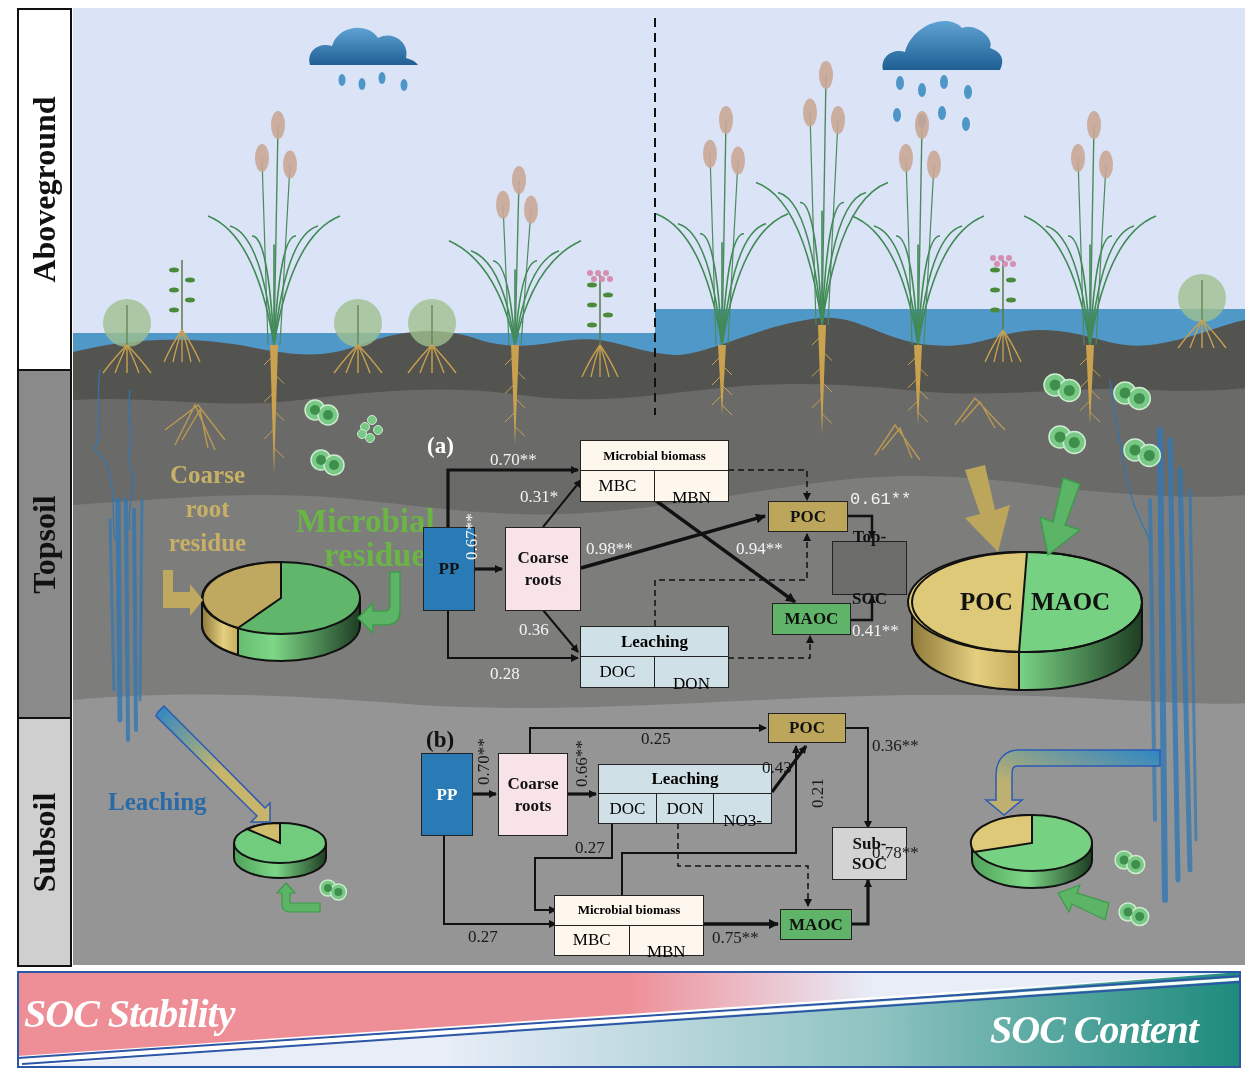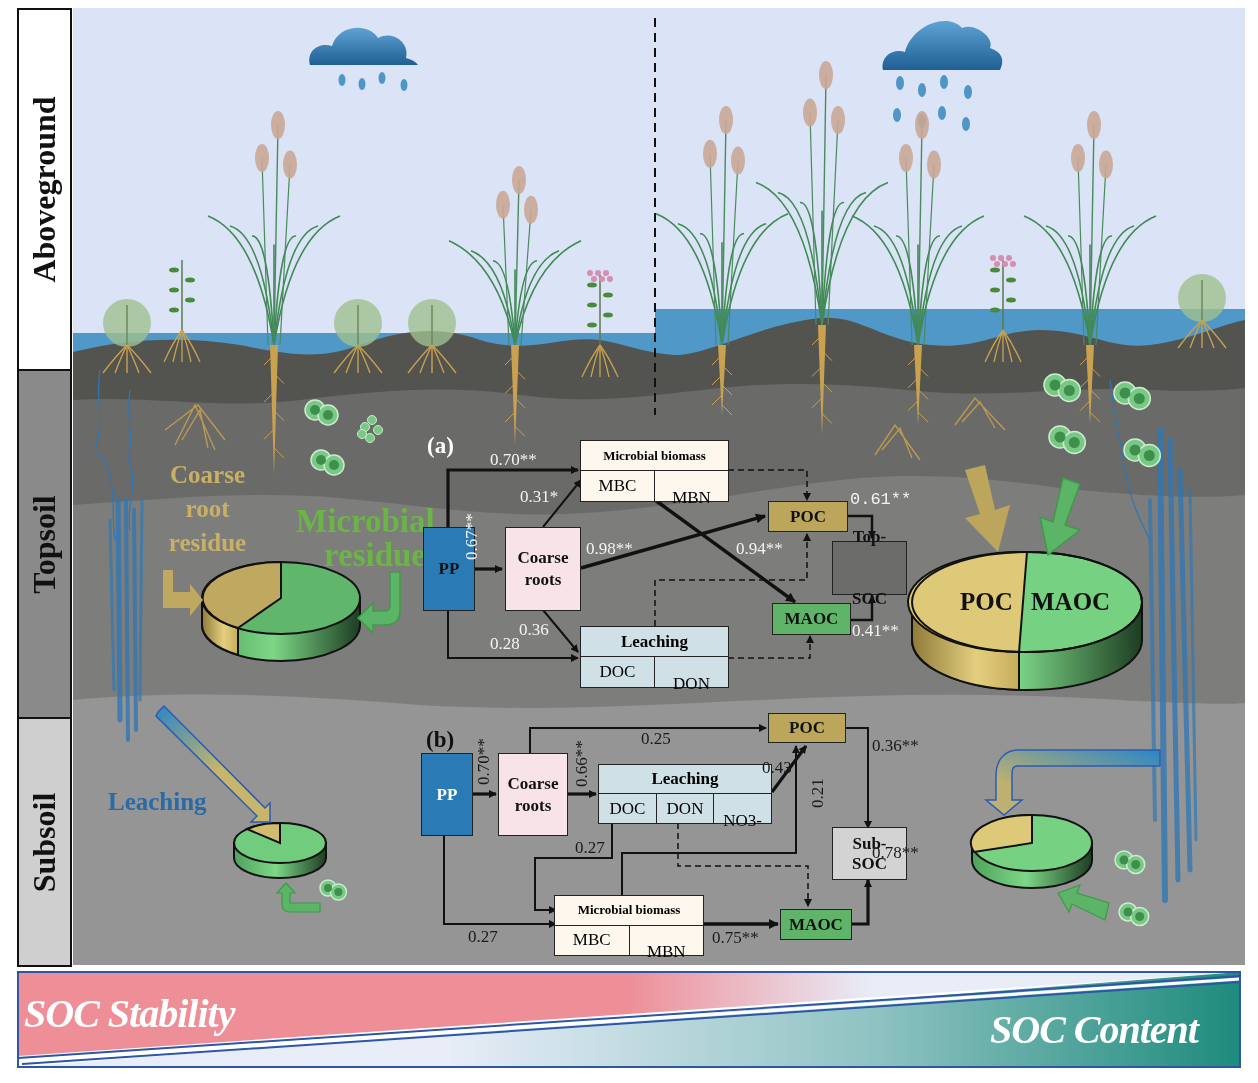--- a/index.html
+++ b/index.html
@@ -537,21 +537,21 @@
 <div class="box" style="left:832px;top:541px;width:75px;height:54px;background:#6c6c6a;font-size:17px;flex-direction:column;line-height:20px;gap:42px;">
   <div>Top-</div>
   <div>SOC</div>
 </div>
 <div class="coef w" style="left:490px;top:450px;">0.70**</div>
 <div class="coef w" style="left:520px;top:487px;">0.31*</div>
 <div class="coef w" style="left:462px;top:530px;transform:rotate(-90deg);transform-origin:left top;top:560px;">0.67**</div>
 <div class="coef w" style="left:586px;top:539px;">0.98**</div>
 <div class="coef w" style="left:736px;top:539px;">0.94**</div>
 <div class="coef w" style="left:519px;top:620px;">0.36</div>
-<div class="coef w" style="left:490px;top:634px;">0.28</div>
+<div class="coef w" style="left:490px;top:664px;">0.28</div>
 <div class="coef w" style="left:850px;top:490px;font-family:Liberation Mono, monospace;">0.61**</div>
 <div class="coef w" style="left:852px;top:621px;">0.41**</div>
 
 <div class="lbl" style="left:426px;top:727px;color:#111;font-weight:bold;font-size:23px;">(b)</div>
 <div class="box" style="left:421px;top:753px;width:52px;height:83px;background:#2a7bb5;font-size:17px;color:#fff;">PP</div>
 <div class="box" style="left:498px;top:753px;width:70px;height:83px;background:#f7e3e8;font-size:17px;flex-direction:column;line-height:22px;">
   <div>Coarse</div>
   <div>roots</div>
 </div>
 <div class="split" style="left:598px;top:764px;width:174px;height:60px;background:#cfe0e6;">

